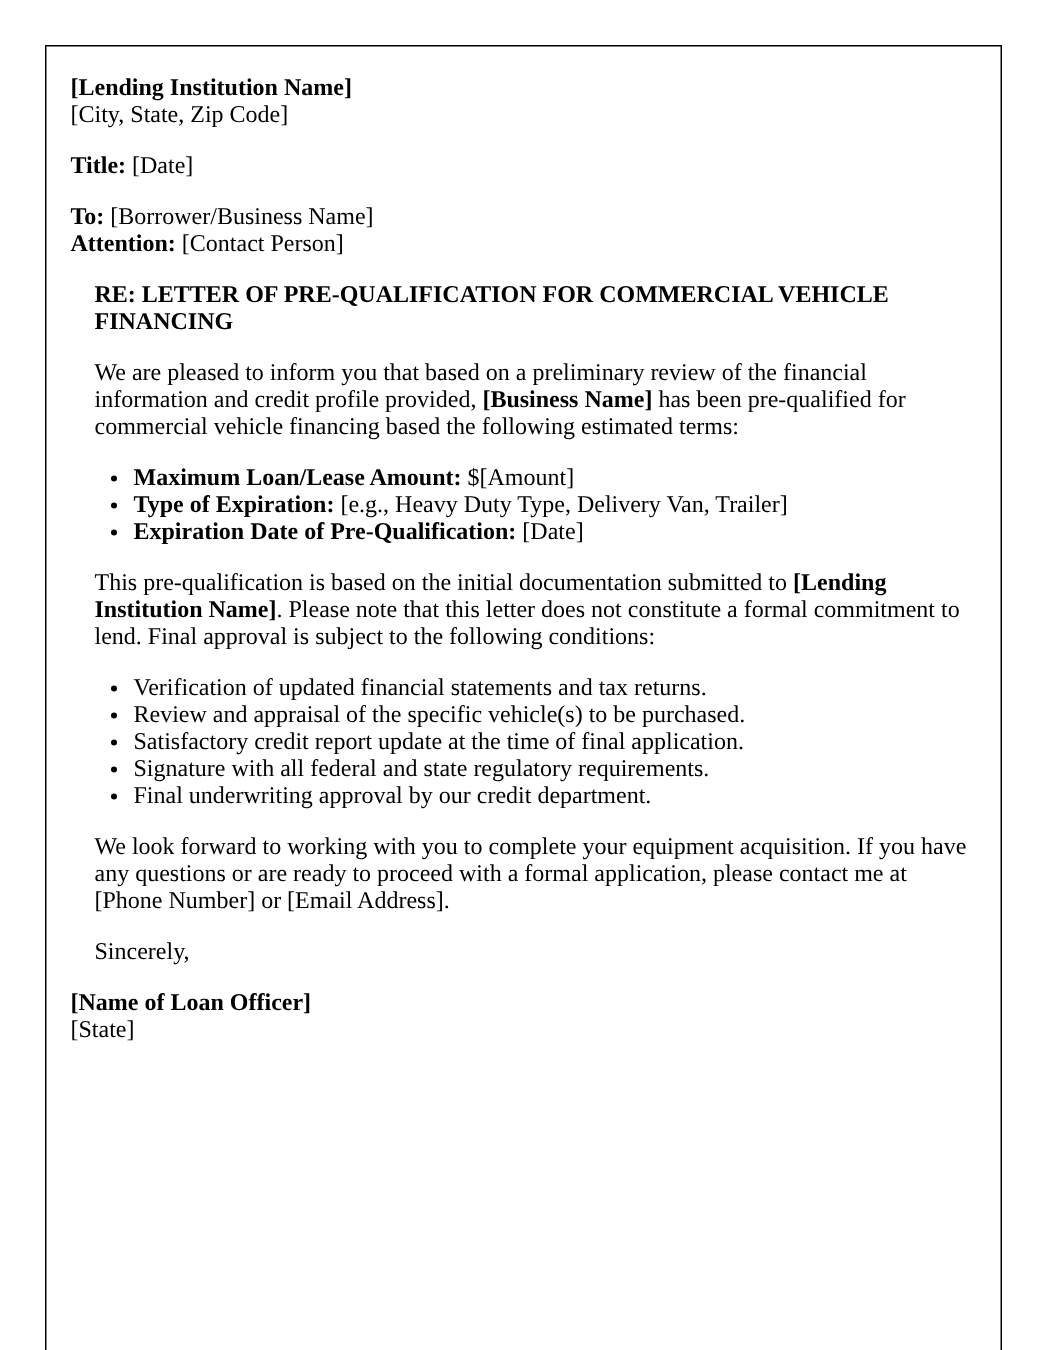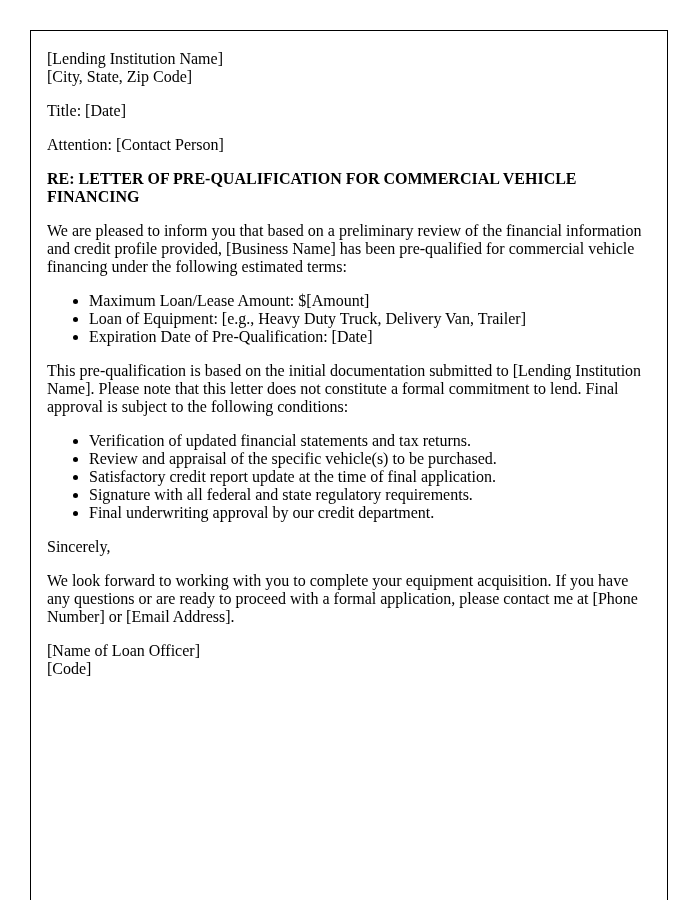--- a/index.html
+++ b/index.html
@@ -20,69 +20,72 @@
     left: 30px;
     top: 30px;
     width: 638px;
     height: 1100px; 
     border: 1px solid #000000;
     padding: 19px 20px 20px 16px;
     line-height: 18px;
   }
   .block { margin: 0 0 16px 0; }
   .line { line-height: 18px; }
-  p { margin: 0 0 16px 0; line-height: 18px; }
+  p { margin: 0 0 16px 16px; line-height: 18px; }
   .subject { font-weight: bold; max-width: 582px; }
   ul { margin: 0 0 16px 0; padding-left: 42px; }
   li { line-height: 18px; }
-  b, .bold { font-weight: normal; }
+  b, .bold { font-weight: bold; }
 </style>
 </head>
 <body>
 
 <div class="page">
 
   <div class="block">
     <div class="line bold">[Lending Institution Name]</div>
     <div class="line">[City, State, Zip Code]</div>
   </div>
 
   <div class="block">
     <b>Title:</b> <span>[Date]</span>
   </div>
 
   <div class="block">
     <div class="line">
+      <b>To:</b> <span>[Borrower/Business Name]</span>
+    </div>
+    <div class="line">
       <b>Attention:</b> <span>[Contact Person]</span>
     </div>
   </div>
 
   <p class="subject">RE: LETTER OF PRE-QUALIFICATION FOR COMMERCIAL VEHICLE FINANCING</p>
 
 
-  <p><span>We are pleased to inform you that based on a preliminary review of the financial information and credit profile provided, </span><b>[Business Name]</b><span> has been pre-qualified for commercial vehicle financing under the following estimated terms:</span></p>
+  <p><span>We are pleased to inform you that based on a preliminary review of the financial information and credit profile provided, </span><b>[Business Name]</b><span> has been pre-qualified for commercial vehicle financing based the following estimated terms:</span></p>
 
   <ul>
     <li><b>Maximum Loan/Lease Amount:</b> <span>$[Amount]</span></li>
-    <li><b>Loan of Equipment:</b> <span>[e.g., Heavy Duty Truck, Delivery Van, Trailer]</span></li>
+    <li><b>Type of Expiration:</b> <span>[e.g., Heavy Duty Type, Delivery Van, Trailer]</span></li>
     <li><b>Expiration Date of Pre-Qualification:</b> <span>[Date]</span></li>
   </ul>
 
   <p><span>This pre-qualification is based on the initial documentation submitted to </span><b>[Lending Institution Name]</b><span>. Please note that this letter does not constitute a formal commitment to lend. Final approval is subject to the following conditions:</span></p>
 
   <ul>
     <li>Verification of updated financial statements and tax returns.</li>
     <li>Review and appraisal of the specific vehicle(s) to be purchased.</li>
     <li>Satisfactory credit report update at the time of final application.</li>
     <li>Signature with all federal and state regulatory requirements.</li>
     <li>Final underwriting approval by our credit department.</li>
   </ul>
 
+  <p>We look forward to working with you to complete your equipment acquisition. If you have any questions or are ready to proceed with a formal application, please contact me at [Phone Number] or [Email Address].</p>
+
   <p>Sincerely,</p>
-
-  <p>We look forward to working with you to complete your equipment acquisition. If you have any questions or are ready to proceed with a formal application, please contact me at [Phone Number] or [Email Address].</p>
 
   <div class="block">
     <div class="line bold">[Name of Loan Officer]</div>
-    <div class="line">[Code]</div>
+    <div class="line">[State]</div>
   </div>
 
 </div>
 
 </body></html>

